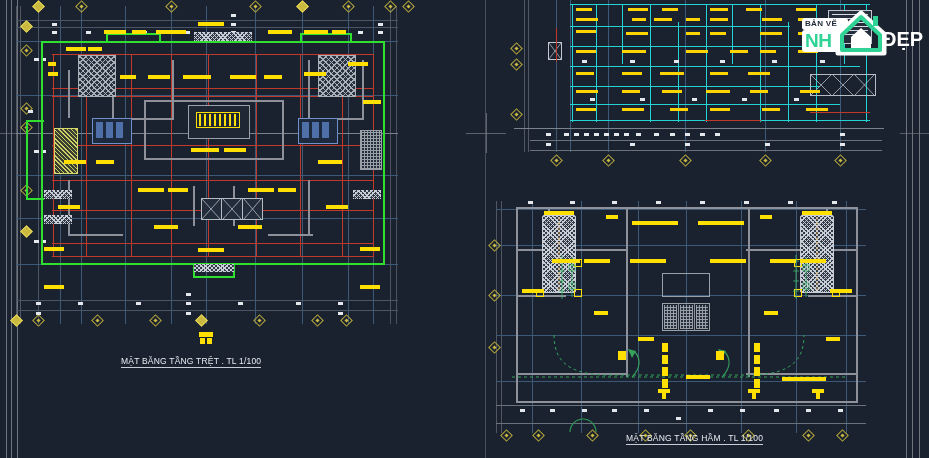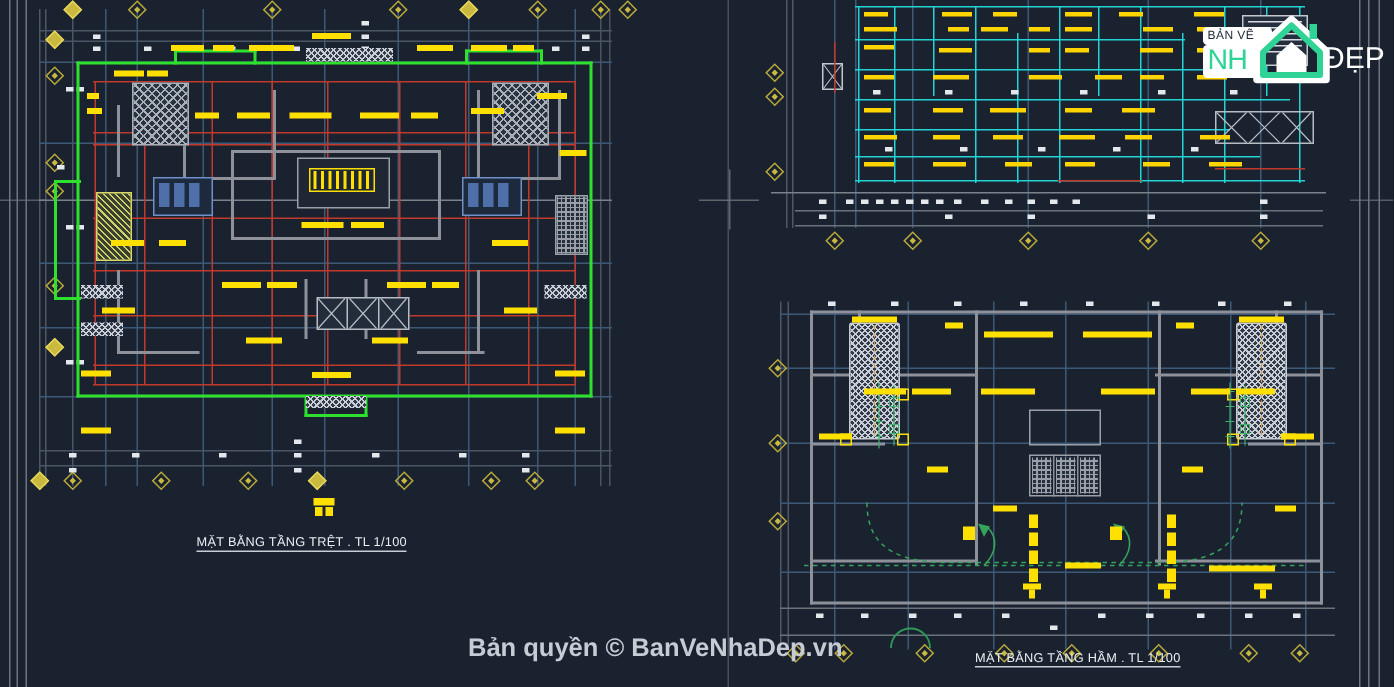--- a/index.html
+++ b/index.html
@@ -60,40 +60,40 @@
              border-bottom:1px solid #c9ced6;padding-bottom:1px;}
 
   
   .wm1{color:#b9bfc8;font-size:16px;font-weight:bold;opacity:.92;}
   .wm2{color:#c6ccd4;font-size:17px;font-weight:bold;}
 
   
   #logo{position:absolute;left:802px;top:6px;width:124px;height:52px;}
   .lg-badge{position:absolute;background:#ffffff;border-radius:3px;}
   .lg-green{color:#2fd396;}
-  .lg-txt{position:absolute;font-weight:normal;font-family:"Liberation Sans",sans-serif;}
+  .lg-txt{position:absolute;font-weight:bold;font-family:"Liberation Sans",sans-serif;}
 </style>
 </head>
 <body>
 
 <div id="stage">
 
   <div class="frame" style="left:6px;top:0;width:1px;height:458px;"></div>
   <div class="frame" style="left:11px;top:0;width:1px;height:458px;"></div>
   <div class="frame" style="left:17px;top:0;width:1px;height:458px;"></div>
   <div class="frame" style="left:906px;top:0;width:1px;height:458px;"></div>
   <div class="frame" style="left:912px;top:0;width:1px;height:458px;"></div>
   <div class="frame" style="left:919px;top:0;width:1px;height:458px;"></div>
   <div class="frame" style="left:485px;top:0;width:1px;height:458px;opacity:.55;"></div>
   <div class="frame" style="left:466px;top:133px;width:40px;height:1px;opacity:.8;"></div>
   <div class="frame" style="left:486px;top:113px;width:1px;height:40px;opacity:.8;"></div>
   <div class="frame" style="left:0;top:133px;width:30px;height:1px;opacity:.7;"></div>
   <div class="frame" style="left:900px;top:133px;width:29px;height:1px;opacity:.7;"></div>
 
-  <div class="bx" style="left:18px;top:0;width:440px;height:375px;">
+  <div class="bx" style="left:8px;top:0;width:440px;height:375px;">
 
     <div class="ln c-dgrey" style="left:8px;top:6px;width:1px;height:318px;opacity:.85;"></div>
     <div class="ln c-dgrey" style="left:12px;top:6px;width:1px;height:318px;opacity:.85;"></div>
     <div class="ln" style="left:30px;top:6px;width:1px;height:318px;background:#4a5565;"></div>
     <div class="ln" style="left:52px;top:6px;width:1px;height:318px;background:#3c5a78;"></div>
     <div class="ln" style="left:73px;top:6px;width:1px;height:318px;background:#3c5a78;"></div>
     <div class="ln" style="left:117px;top:6px;width:1px;height:318px;background:#3c5a78;"></div>
     <div class="ln" style="left:163px;top:6px;width:1px;height:318px;background:#3c5a78;"></div>
     <div class="ln" style="left:198px;top:6px;width:1px;height:318px;background:#3c5a78;"></div>
     <div class="ln" style="left:247px;top:6px;width:1px;height:318px;background:#3c5a78;"></div>
@@ -494,21 +494,21 @@
     <div class="dim" style="left:262px;top:60px;"></div>
     <div class="dim" style="left:310px;top:60px;"></div>
     <div class="dim" style="left:80px;top:98px;"></div>
     <div class="dim" style="left:130px;top:98px;"></div>
     <div class="dim" style="left:182px;top:98px;"></div>
     <div class="dim" style="left:232px;top:98px;"></div>
     <div class="dim" style="left:284px;top:98px;"></div>
 
   </div>
 
-  <div class="bx" style="left:510px;top:193px;width:400px;height:265px;">
+  <div class="bx" style="left:486px;top:193px;width:400px;height:265px;">
 
     <div class="ln c-dgrey" style="left:10px;top:8px;width:1px;height:232px;opacity:.85;"></div>
     <div class="ln c-dgrey" style="left:15px;top:8px;width:1px;height:232px;opacity:.85;"></div>
     <div class="ln" style="left:46px;top:8px;width:1px;height:232px;background:#3c5a78;"></div>
     <div class="ln" style="left:95px;top:8px;width:1px;height:232px;background:#3c5a78;"></div>
     <div class="ln" style="left:152px;top:8px;width:1px;height:232px;background:#3c5a78;"></div>
     <div class="ln" style="left:200px;top:8px;width:1px;height:232px;background:#3c5a78;"></div>
     <div class="ln" style="left:255px;top:8px;width:1px;height:232px;background:#3c5a78;"></div>
     <div class="ln" style="left:310px;top:8px;width:1px;height:232px;background:#3c5a78;"></div>
     <div class="ln" style="left:360px;top:8px;width:1px;height:232px;background:#3c5a78;"></div>
@@ -676,21 +676,20 @@
     <div class="dim" style="left:126px;top:8px;"></div>
     <div class="dim" style="left:170px;top:8px;"></div>
     <div class="dim" style="left:214px;top:8px;"></div>
     <div class="dim" style="left:258px;top:8px;"></div>
     <div class="dim" style="left:302px;top:8px;"></div>
     <div class="dim" style="left:346px;top:8px;"></div>
 
     <div class="txt plantitle" style="left:140px;top:240px;">MẶT BẰNG TẦNG HẦM . TL 1/100</div>
   </div>
 
-  <div class="txt wm2" style="left:312px;top:422px;">Bản quyền © BanVeNhaDep.vn</div>
 
   <div id="logo">
 
     <div class="lg-badge" style="left:0px;top:12px;width:46px;height:12px;"></div>
     <div class="lg-txt" style="left:3px;top:13px;font-size:8px;color:#1d2736;letter-spacing:.3px;">BẢN VẼ</div>
 
     <div class="lg-badge" style="left:0px;top:24px;width:40px;height:22px;"></div>
     <div class="lg-txt lg-green" style="left:3px;top:25px;font-size:19px;line-height:20px;letter-spacing:-.5px;">NH</div>
 
     <svg style="position:absolute;left:33px;top:4px;" width="52" height="46">

